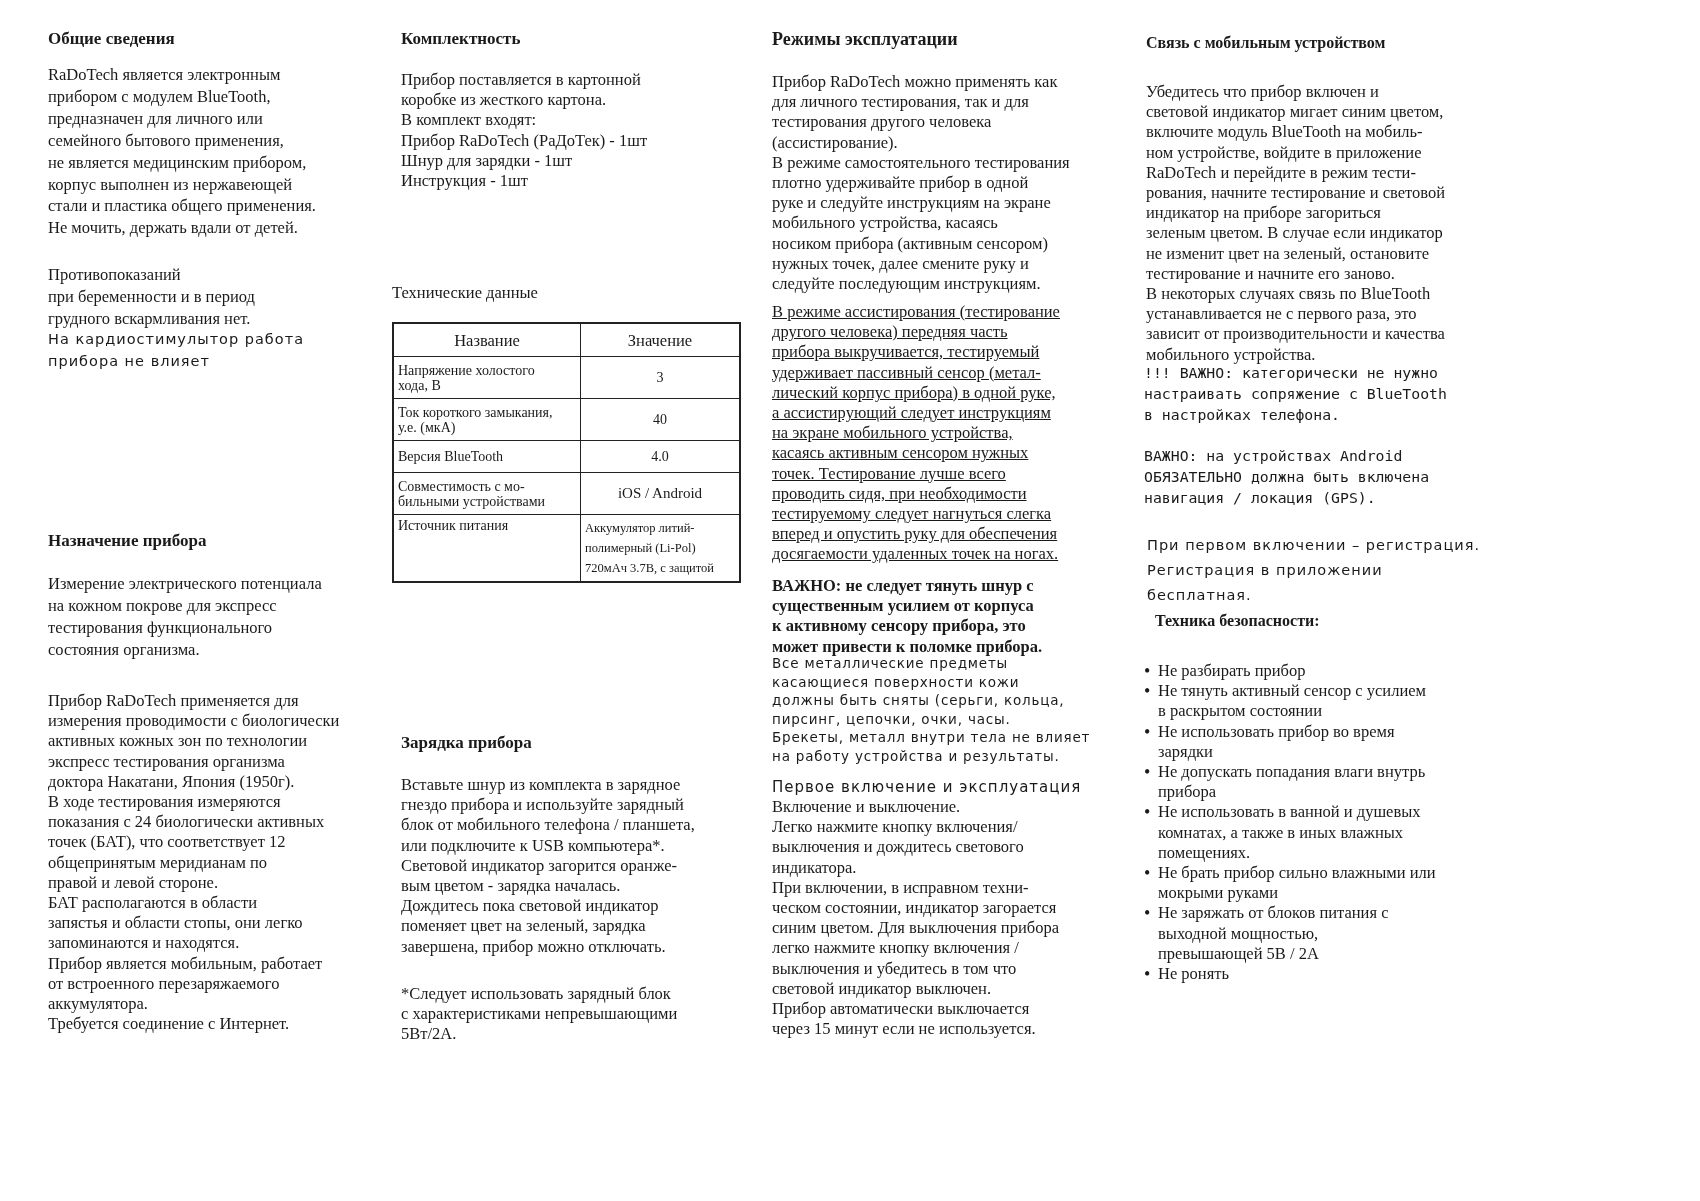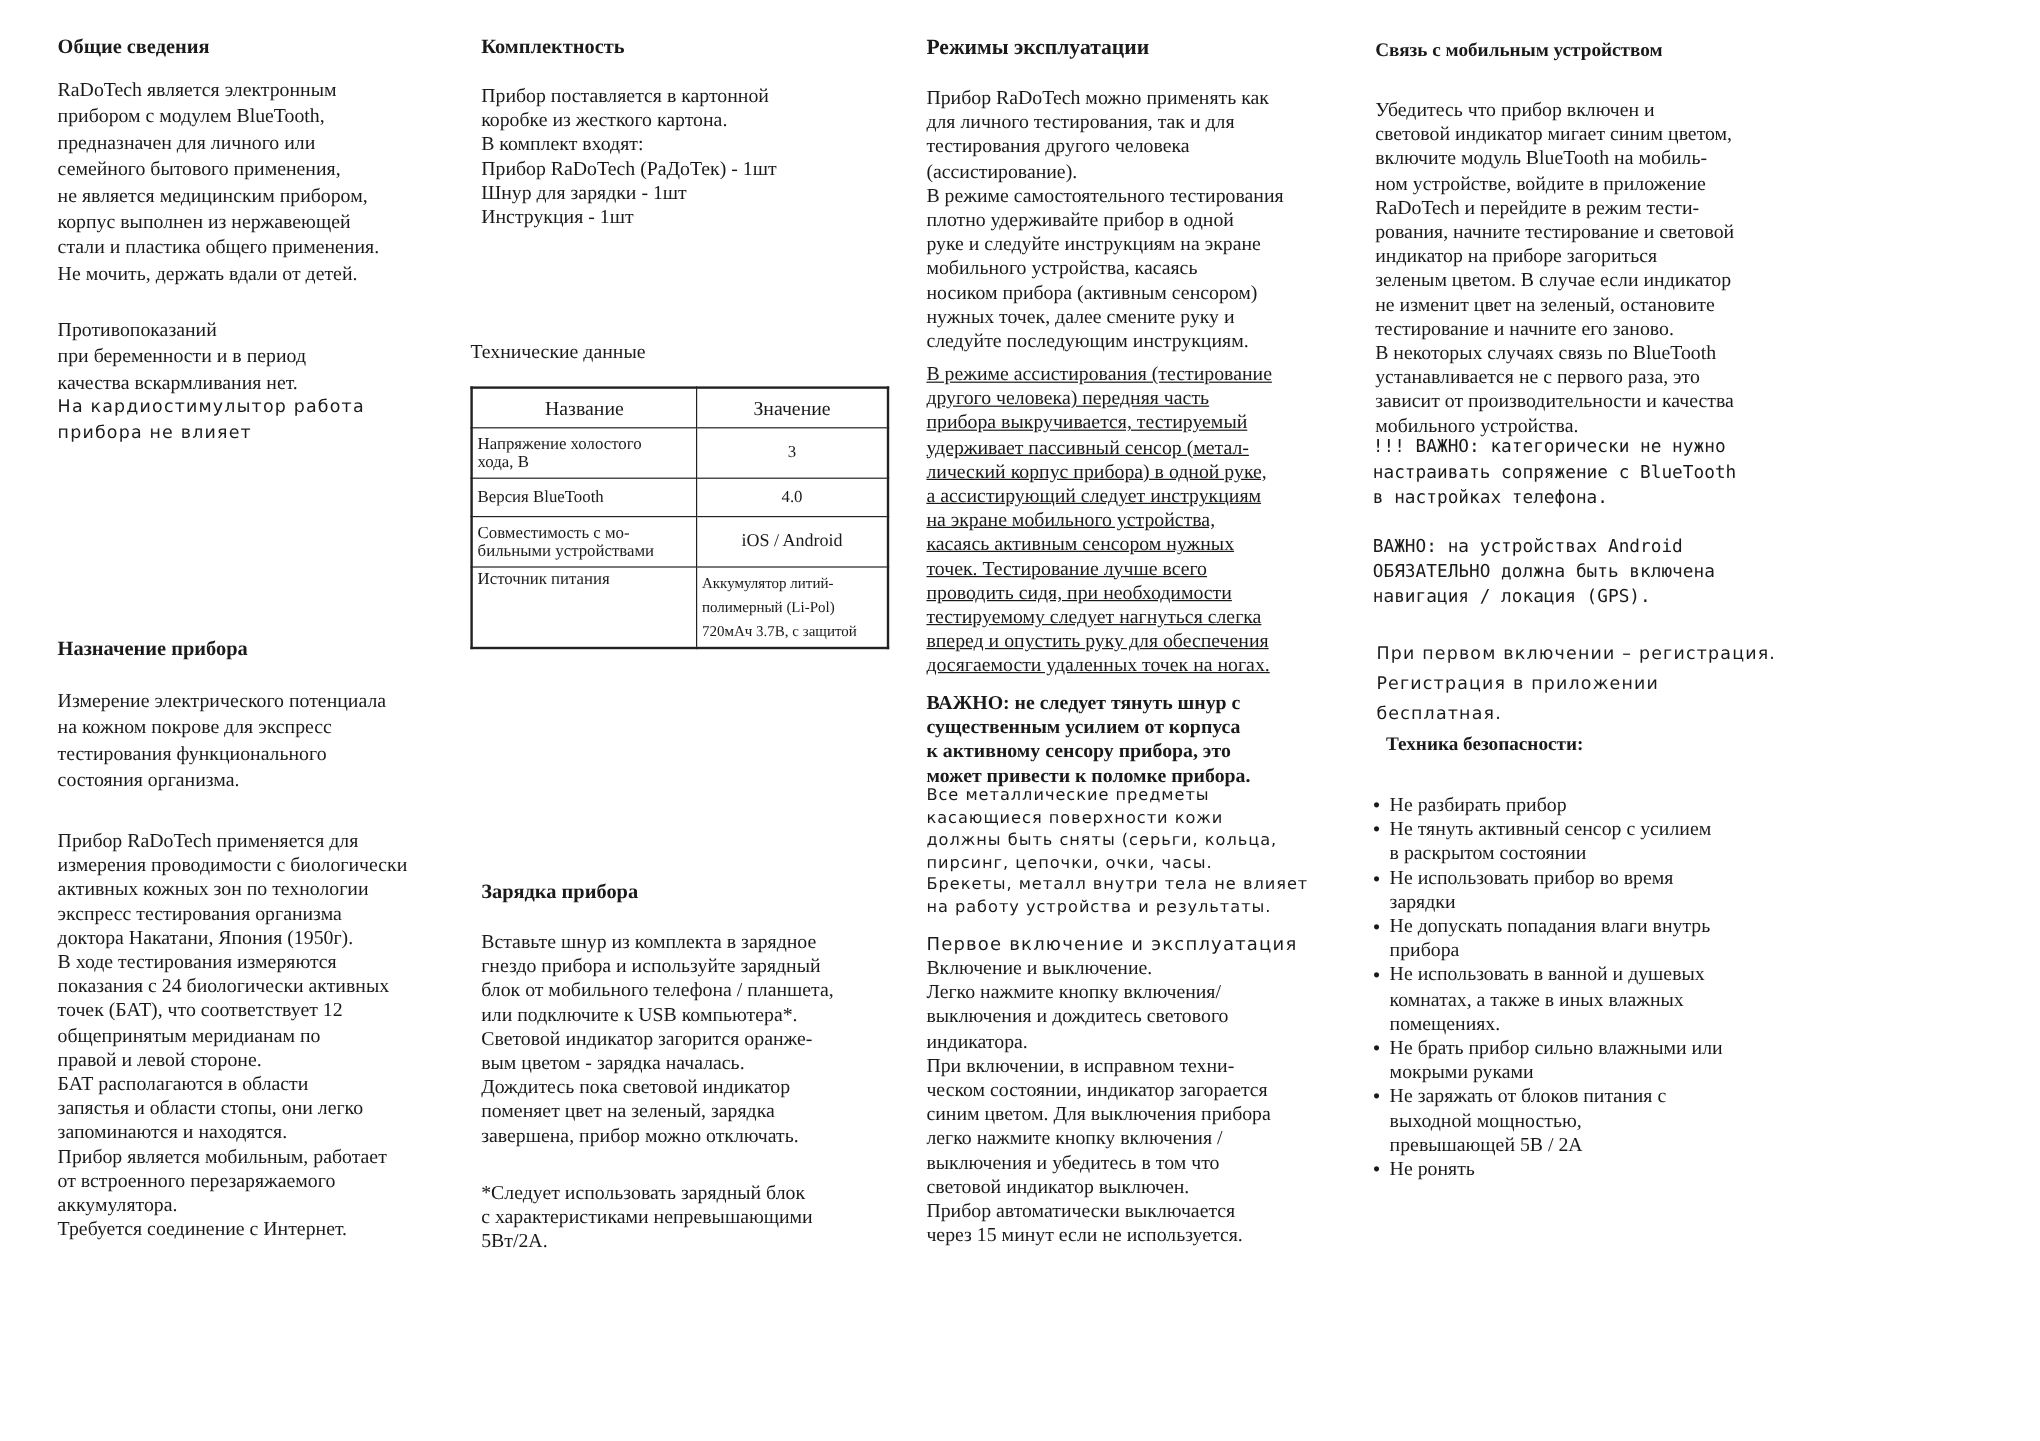--- a/index.html
+++ b/index.html
@@ -28,21 +28,21 @@
   <p class="p" style="position:absolute; top:64px; width:310px;">RaDoTech является электронным
 прибором с модулем BlueTooth,
 предназначен для личного или
 семейного бытового применения,
 не является медицинским прибором,
 корпус выполнен из нержавеющей
 стали и пластика общего применения.
 Не мочить, держать вдали от детей.</p>
   <p class="p" style="position:absolute; top:264px; width:310px;">Противопоказаний
 при беременности и в период
-качества вскармливания нет.</p>
+грудного вскармливания нет.</p>
   <p class="sans" style="position:absolute; top:328px; width:310px; letter-spacing:1px;">На кардиостимулытор работа
 прибора не влияет</p>
   <h2 class="h" style="position:absolute; top:531px; width:300px;">Назначение прибора</h2>
   <p class="p" style="position:absolute; top:573px; width:310px;">Измерение электрического потенциала
 на кожном покрове для экспресс
 тестирования функционального
 состояния организма.</p>
   <p class="p" style="position:absolute; top:691px; width:310px; line-height:20.2px;">Прибор RaDoTech применяется для
 измерения проводимости с биологически
 активных кожных зон по технологии
@@ -74,20 +74,25 @@
   <table class="spec" style="position:absolute; top:322px; left:0;">
     <tbody>
         <tr>
       <th>Название</th>
       <th>Значение</th>
     </tr>
     <tr style="height:42px;">
       <td style="white-space:pre-line;margin-top:48px;">Напряжение холостого
 хода, В</td>
       <td class="v">3</td>
+    </tr>
+    <tr style="height:42px;">
+      <td style="white-space:pre-line;">Ток короткого замыкания,
+у.е. (мкА)</td>
+      <td class="v">40</td>
     </tr>
     <tr style="height:32px;">
       <td>Версия BlueTooth</td>
       <td class="v">4.0</td>
     </tr>
     <tr style="height:42px;">
       <td style="white-space:pre-line;">Совместимость с мо-
 бильными устройствами</td>
       <td class="v" style="font-size:15px;">iOS / Android</td>
     </tr>

